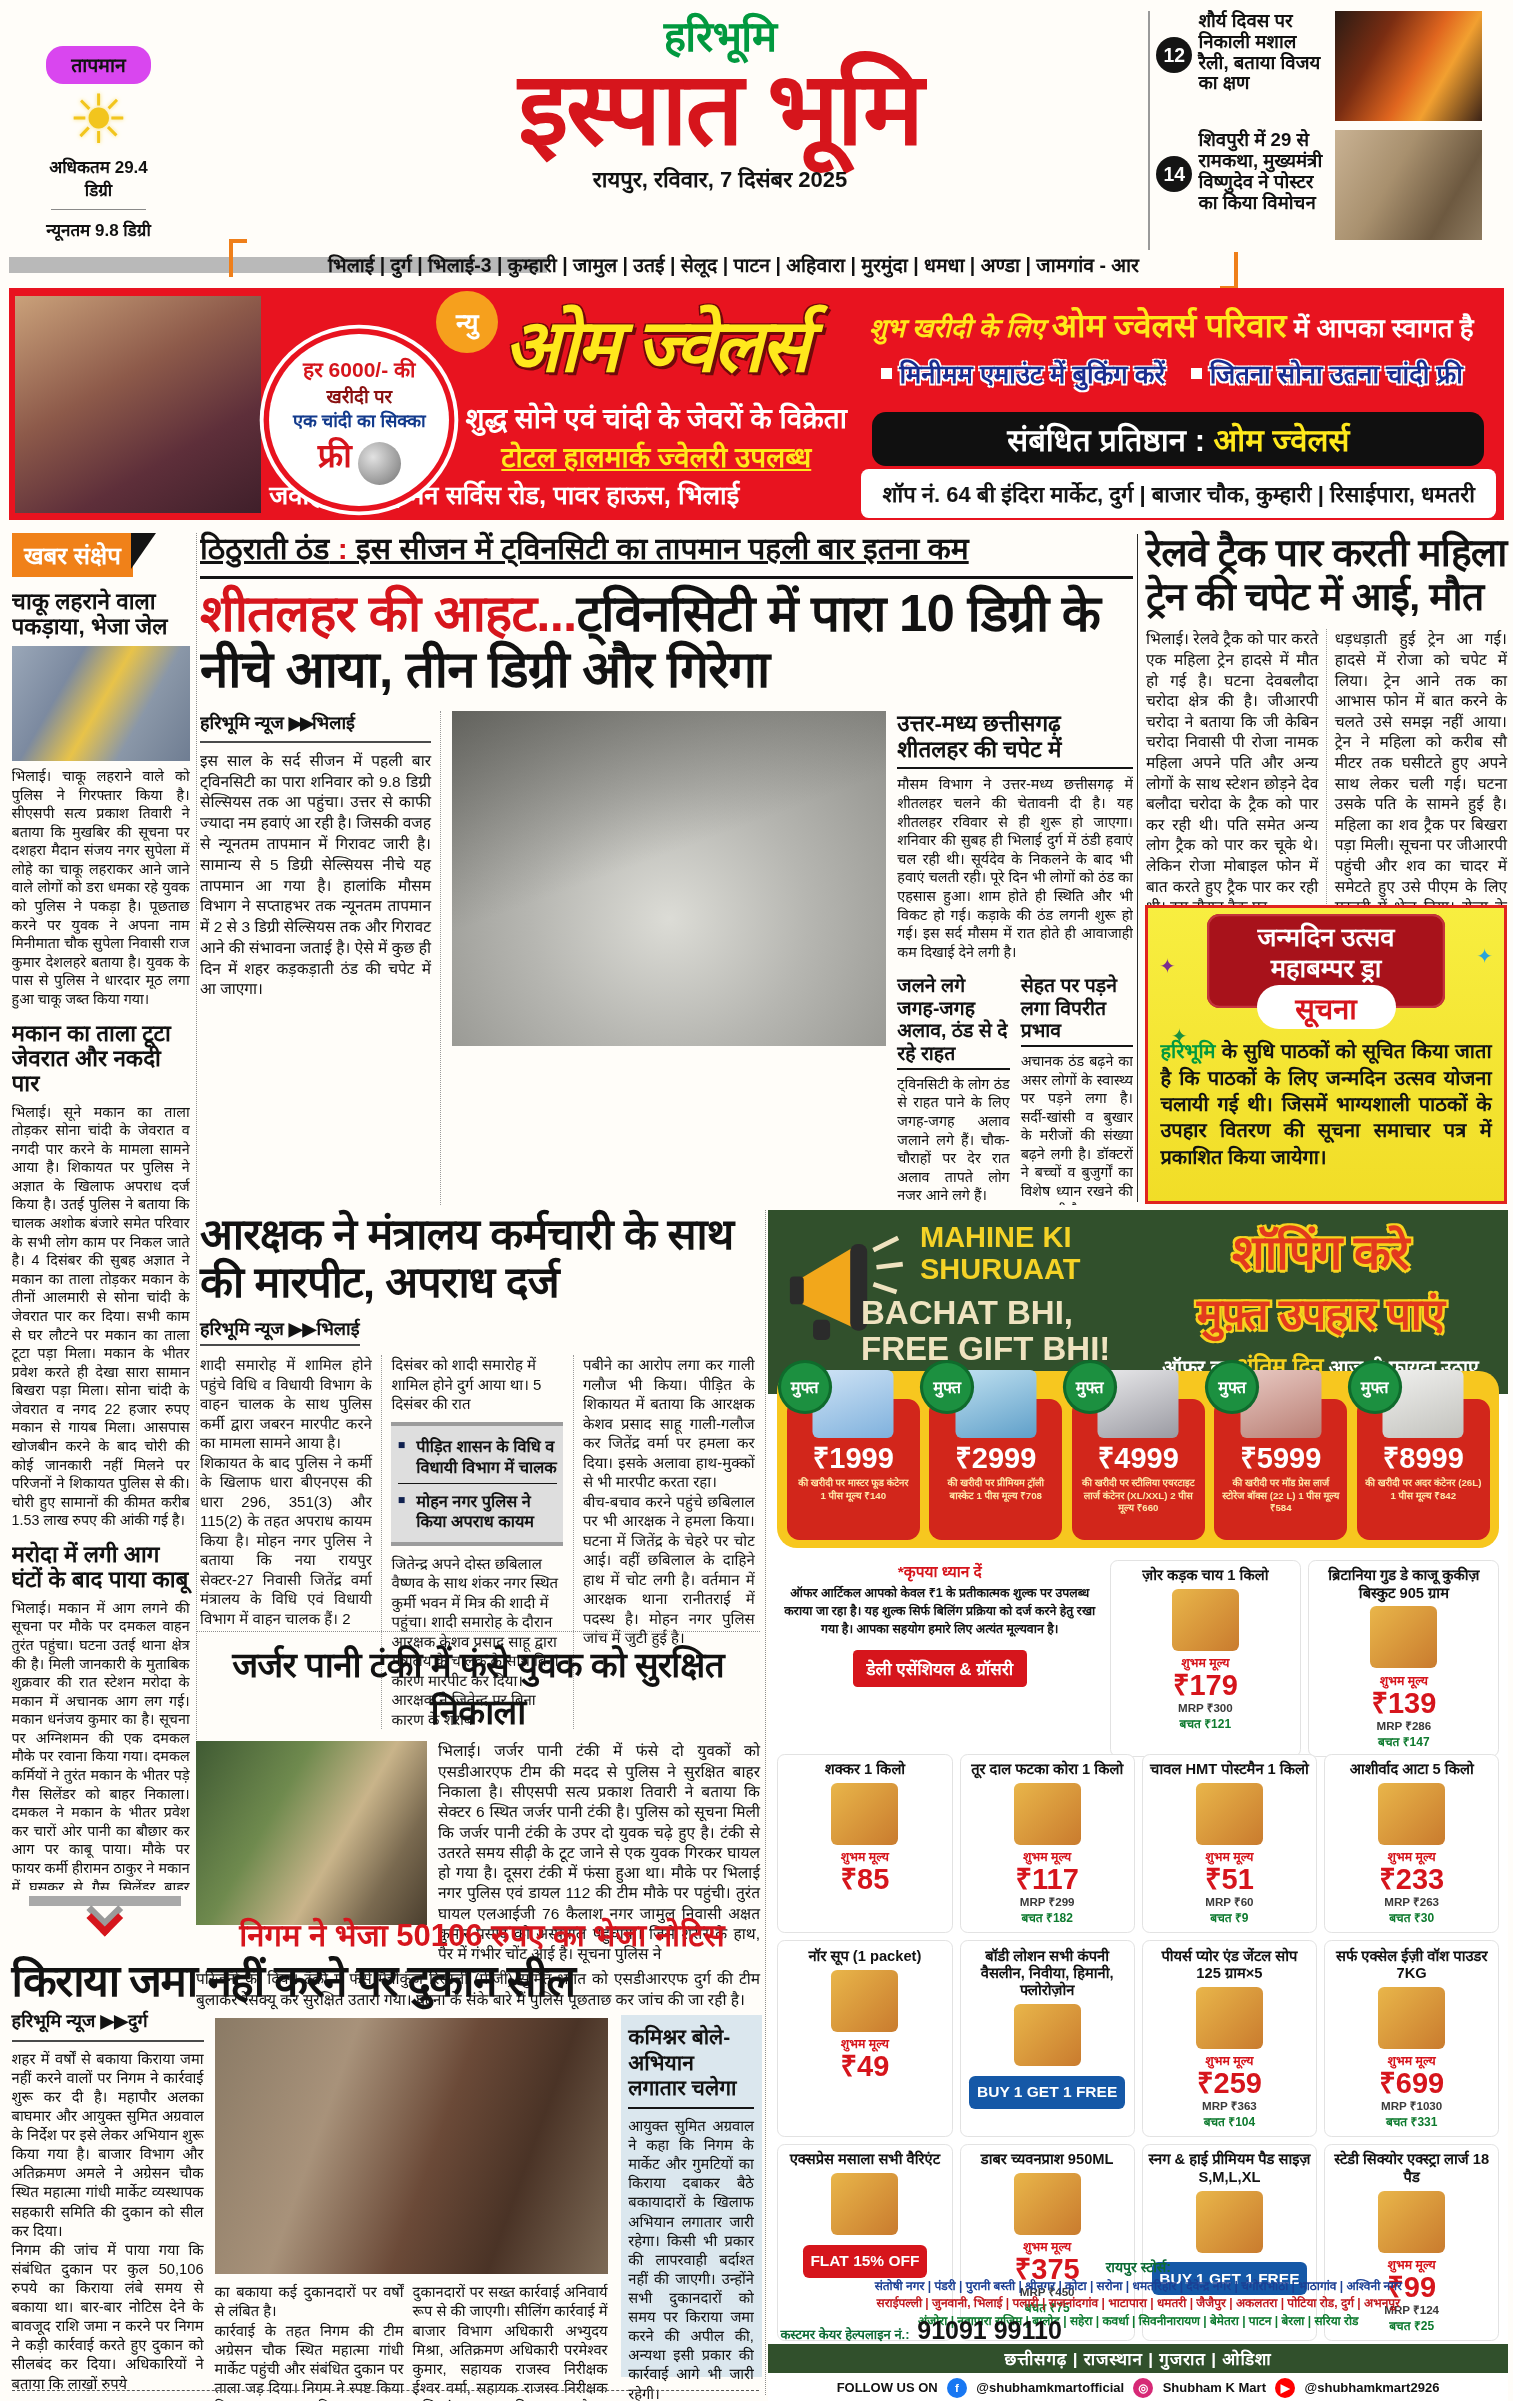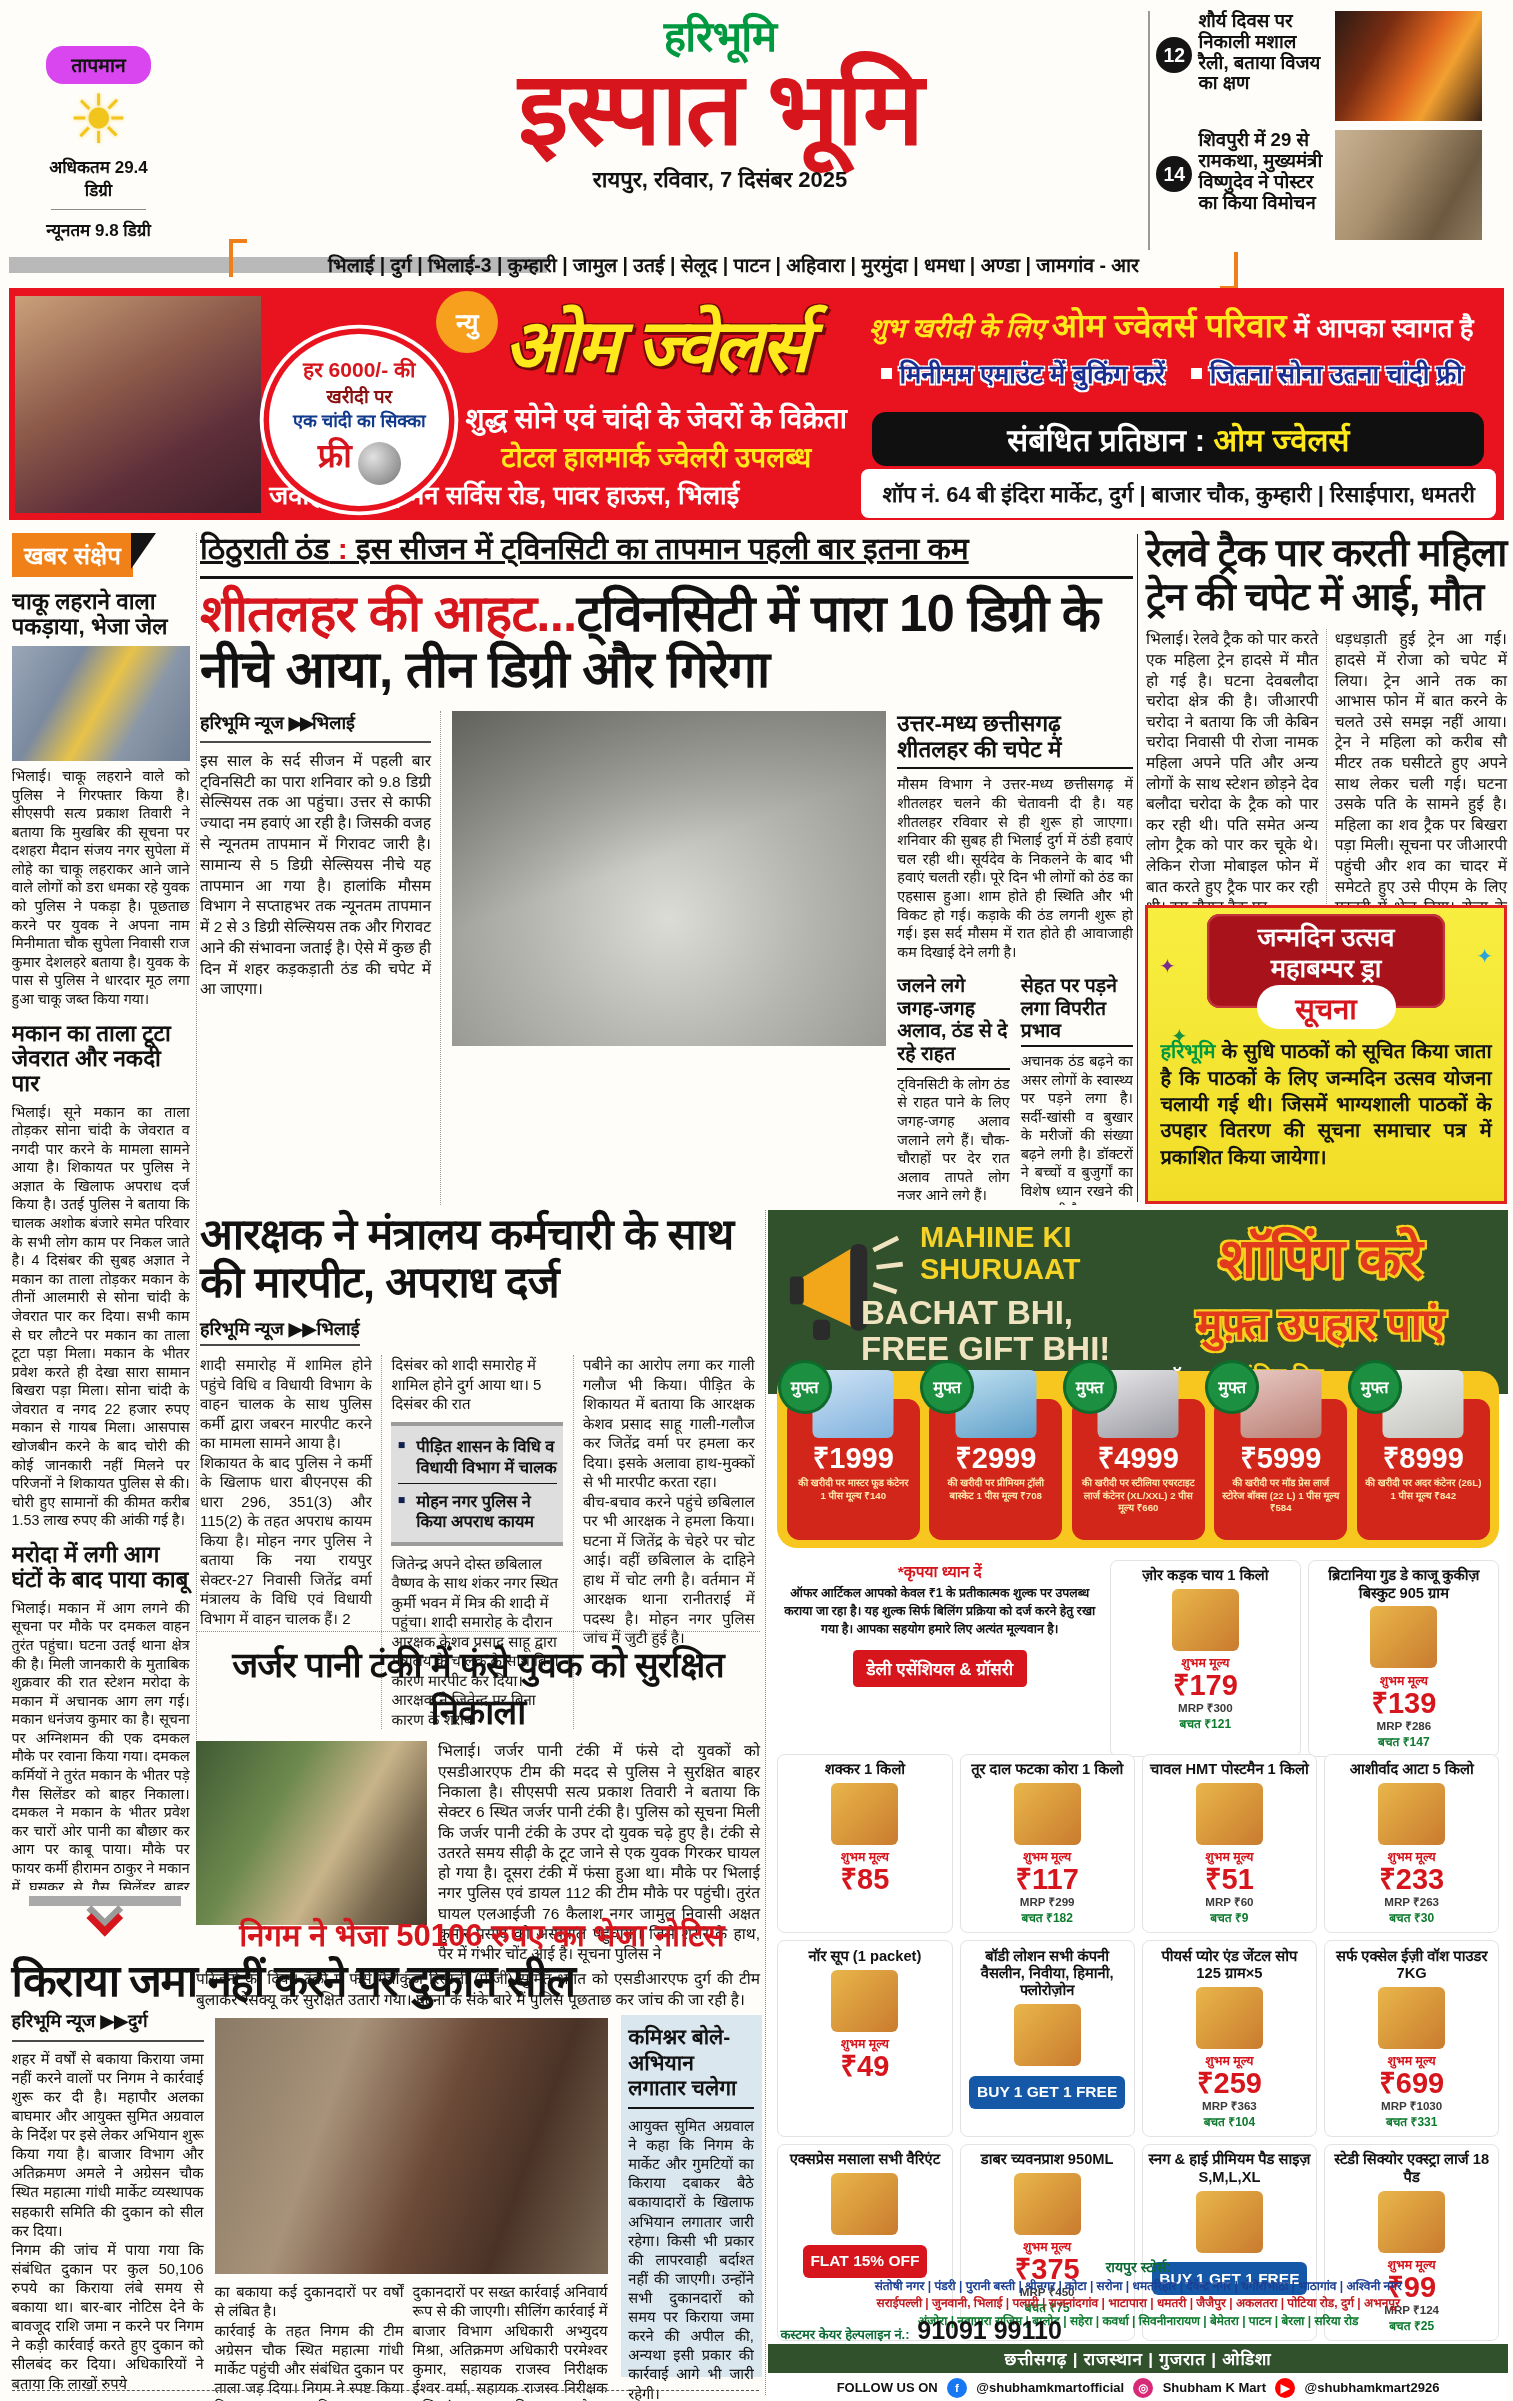--- a/index.html
+++ b/index.html
@@ -38,21 +38,21 @@
   .om-model{left:6.2px;top:7.7px;width:246px;height:217px;background:linear-gradient(150deg,#caa17a,#8d5a4a 40%,#5e2f3a 70%,#3f1f2a);}
   .om-nyu{left:427px;top:3.1px;width:62px;height:62px;border-radius:50%;background:#f6a01d;color:#fff;display:flex;align-items:center;justify-content:center;font-size:26px;font-weight:900;z-index:3;}
   .om-title{left:445px;top:4.6px;width:403px;text-align:center;color:#ffe81c;font-size:73px;font-weight:900;font-style:italic;letter-spacing:-2.3px;white-space:nowrap;text-shadow:3.1px 3.1px 0 #6f0a0a,-1.5px -1.5px 0 #6f0a0a,1.5px -1.5px 0 #6f0a0a,-1.5px 1.5px 0 #6f0a0a;z-index:2;}
   .om-star{left:260px;top:46px;width:180px;height:172px;background:#fff;border-radius:50%;box-shadow:0 0 0 5.4px #e8131f,0 0 0 9.3px #fff;display:flex;flex-direction:column;align-items:center;justify-content:center;text-align:center;z-index:2;}
   .om-star .s1{color:#d6151c;font-weight:900;font-size:21px;}
   .om-star .s2{color:#8a1111;font-weight:900;font-size:18.6px;}
   .om-star .s3{color:#123a8c;font-weight:900;font-size:18px;}
   .om-star .s4{color:#d6151c;font-weight:900;font-size:33px;display:inline-block;margin-right:6.2px;}
   .coin{width:43px;height:43px;border-radius:50%;background:radial-gradient(circle at 35% 35%,#e2e2e2,#9a9a9a 65%,#6f6f6f);display:inline-block;vertical-align:middle;}
   .om-line1{left:438px;top:110px;width:418px;text-align:center;color:#fff;font-size:28px;font-weight:900;}
-  .om-line2{left:438px;top:149px;width:418px;text-align:center;color:#ffe81c;font-size:28px;font-weight:900;}
+  .om-line2{left:438px;top:149px;width:418px;text-align:center;color:#ffe81c;font-size:28px;font-weight:900;text-decoration:underline;}
   .om-addr{left:260px;top:189px;width:774px;color:#fff;font-size:25.6px;font-weight:900;}
   .om-sunday{left:1045px;top:187px;background:#101010;color:#fff;font-size:23px;font-weight:900;padding:6.2px 15.5px;}
   .om-welcome{left:829px;top:14px;width:666px;text-align:center;font-weight:900;}
   .om-welcome .w1{color:#ffe81c;font-size:26px;font-style:italic;}
   .om-welcome .w2{color:#ffe81c;font-size:33px;}
   .om-welcome .w3{color:#fff;font-size:26px;}
   .om-bullets{left:827px;top:68px;width:671px;display:flex;justify-content:center;gap:26px;}
   .om-chip{color:#1b2d8f;font-size:25.6px;font-weight:900;text-shadow:1.5px 1.5px 0 #fff,-1.5px -1.5px 0 #fff,1.5px -1.5px 0 #fff,-1.5px 1.5px 0 #fff;display:flex;align-items:center;gap:7.7px;}
   .om-sq{width:11px;height:11px;background:#fff;display:inline-block;flex:0 0 11px;}
   .om-related{left:863px;top:124px;width:612px;background:#101010;border-radius:14px;color:#fff;text-align:center;font-size:31px;font-weight:900;padding:6.2px 0;}
@@ -141,21 +141,21 @@
   .k-col3{position:absolute;left:401px;top:273px;width:195px;font-size:14.7px;line-height:1.3;}
   .bottom-dash{left:11.6px;top:2390px;width:747px;border-top:1.5px dashed #555;}
   .vline-ad{left:765px;top:1210px;height:1185px;border-left:0.8px dotted #8d8d8d;}
 
   
   .shubham{left:768px;top:1210px;width:740px;height:1192px;background:#fff;}
   .s-top{position:absolute;left:0;top:0;width:740px;height:184px;background:#31502c;}
   .s-tag1{position:absolute;left:152px;top:12.4px;color:#f5d327;font-size:29px;font-weight:900;line-height:1.08;width:209px;}
   .s-tag2{position:absolute;left:93px;top:85px;color:#efe3c0;font-size:33px;font-weight:900;line-height:1.08;width:279px;}
   .s-head{position:absolute;left:372px;top:7.7px;width:361px;text-align:center;}
-  .s-head1{font-size:55px;font-weight:900;color:#e23a1d;letter-spacing:-0.8px;text-shadow:2.3px 2.3px 0 #f7d31f,-2.3px -2.3px 0 #f7d31f,2.3px -2.3px 0 #f7d31f,-2.3px 2.3px 0 #f7d31f,0 3.1px 0 #f7d31f;}
+  .s-head1{font-size:48px;font-weight:900;color:#e23a1d;letter-spacing:-0.8px;text-shadow:2.3px 2.3px 0 #f7d31f,-2.3px -2.3px 0 #f7d31f,2.3px -2.3px 0 #f7d31f,-2.3px 2.3px 0 #f7d31f,0 3.1px 0 #f7d31f;}
   .s-head2{font-size:43px;font-weight:900;color:#e23a1d;letter-spacing:-0.8px;text-shadow:2.3px 2.3px 0 #f7d31f,-2.3px -2.3px 0 #f7d31f,2.3px -2.3px 0 #f7d31f,-2.3px 2.3px 0 #f7d31f;}
   .s-sub{color:#fff;font-size:19.4px;font-weight:800;margin-top:7.7px;}
   .s-sub .hl{color:#f7d31f;font-size:23px;font-weight:900;}
   .s-band{position:absolute;left:9.3px;top:161px;width:722px;height:177px;background:#f7c71f;border-radius:20px;display:flex;justify-content:space-evenly;align-items:flex-end;padding-bottom:7.7px;box-sizing:border-box;}
   .gift{width:133px;height:141px;background:#d2261b;border-radius:12.4px;position:relative;color:#fff;text-align:center;padding-top:45px;box-sizing:border-box;}
   .gift-img{position:absolute;top:-29px;left:50%;transform:translateX(-50%);width:81px;height:68px;border-radius:6.2px;}
   .gi1{background:linear-gradient(160deg,#cfe3f5,#7fb1dd);}
   .gi2{background:linear-gradient(160deg,#bfe0f0,#5f9fc9);}
   .gi3{background:linear-gradient(160deg,#e8e8ea,#9a9aa2);}
   .gi4{background:linear-gradient(160deg,#e8c9c2,#b97e74);}

